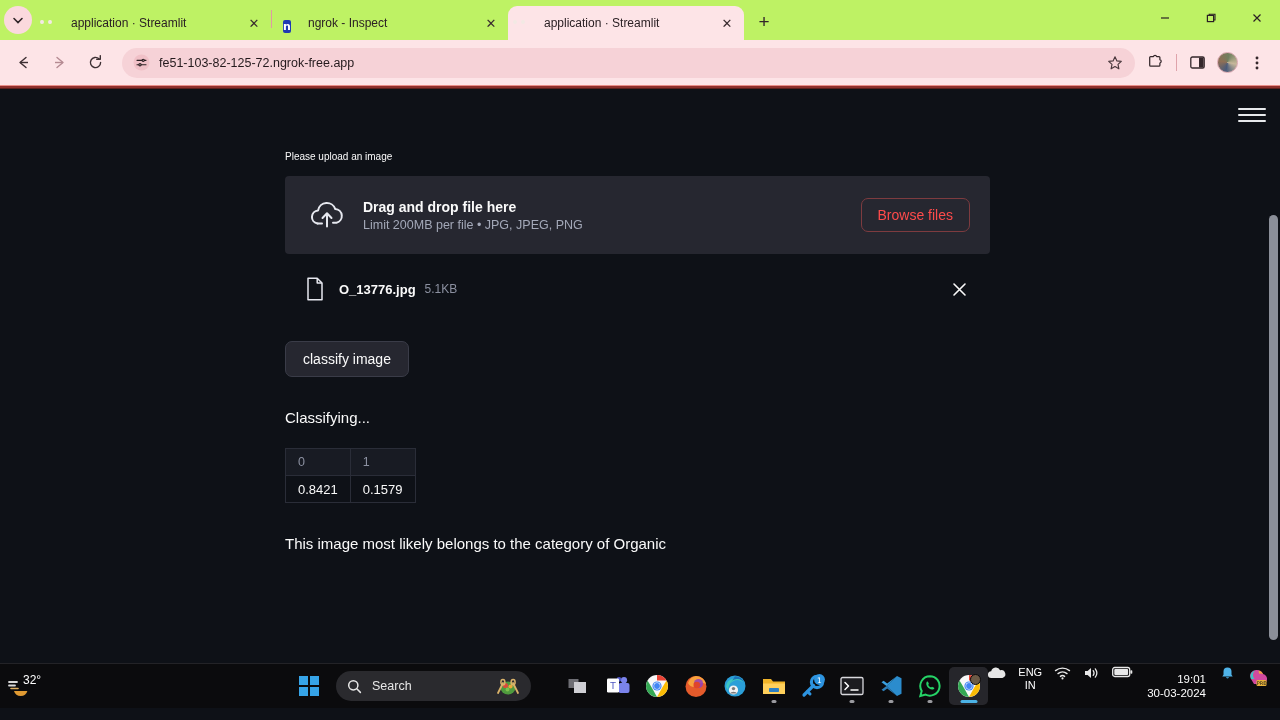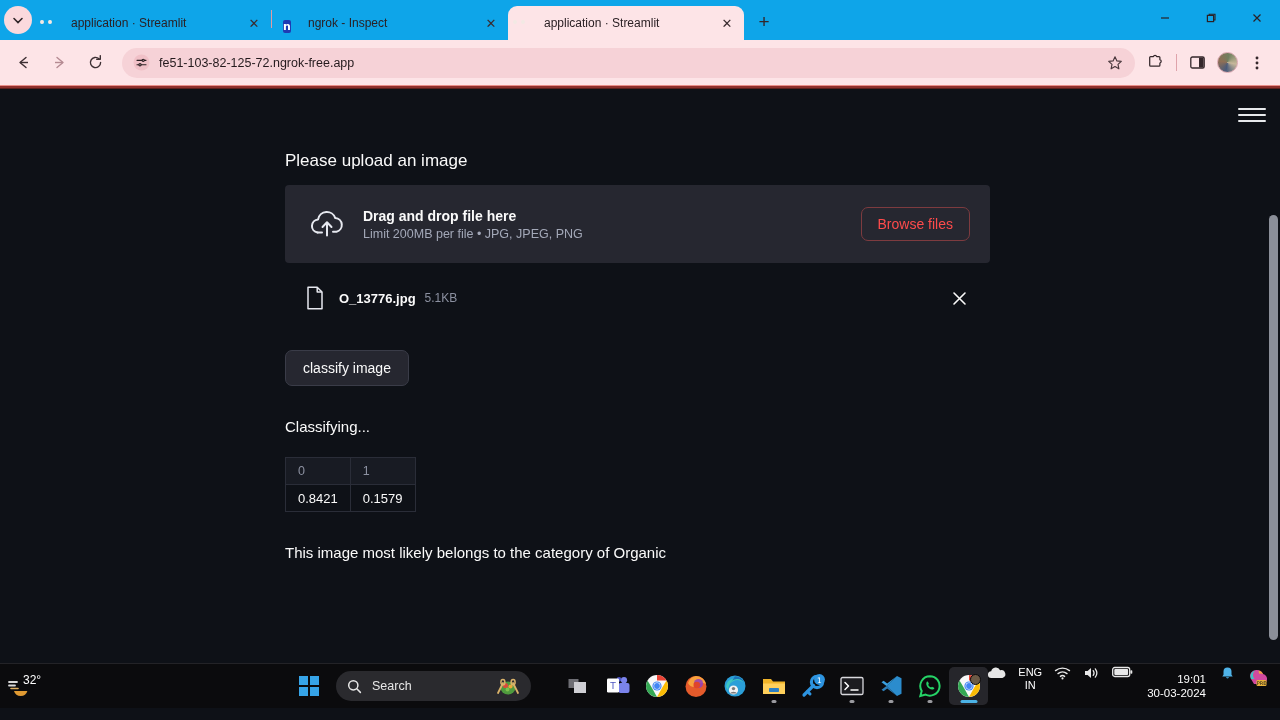--- a/index.html
+++ b/index.html
@@ -4,21 +4,21 @@
 <style>
   * { box-sizing: border-box; margin: 0; padding: 0; }
   html, body { width: 1280px; height: 720px; overflow: hidden; }
   body {
     font-family: "Liberation Sans", sans-serif;
     background: #0e1117;
     -webkit-font-smoothing: antialiased;
   }
 
   
-  .browser { width: 1280px; height: 675px; background: #0ea5e9; position: relative; }
+  .browser { width: 1280px; height: 675px; background: #bef264; position: relative; }
 
   
   .tabstrip {
     height: 40px; display: flex; align-items: flex-end;
     padding-left: 4px; position: relative;
   }
   .tab-list-btn {
     width: 28px; height: 28px; border-radius: 50%;
     background: #fbd9dd; display: flex; align-items: center; justify-content: center;
     margin-bottom: 6px; margin-right: 3px; flex: none; cursor: pointer;
@@ -118,21 +118,21 @@
   }
   .st-hamburger span { display: block; height: 2px; background: #e8eaed; border-radius: 1px; }
 
   .content { padding: 38px 0 0 285px; }
 
   h1.st-title {
     font-size: 44px; line-height: 1.21; font-weight: bold; color: #fafafa;
     letter-spacing: -0.4px; max-width: 700px;
   }
   .st-label {
-    margin-top: 28px; font-size: 17px; color: #fafafa;
+    margin-top: 28px; font-size: 10px; color: #fafafa;
   }
 
   .uploader {
     margin-top: 14px; width: 705px; height: 78px; background: #262730;
     border-radius: 4px; display: flex; align-items: center; padding: 0 20px;
   }
   .up-cloud { width: 44px; height: 44px; flex: none; margin-right: 14px; }
   .up-texts { flex: 1; }
   .up-main { font-size: 14px; color: #fafafa; font-weight: 600; margin-bottom: 3px; }
   .up-sub { font-size: 12.5px; color: #a3a8b8; }

